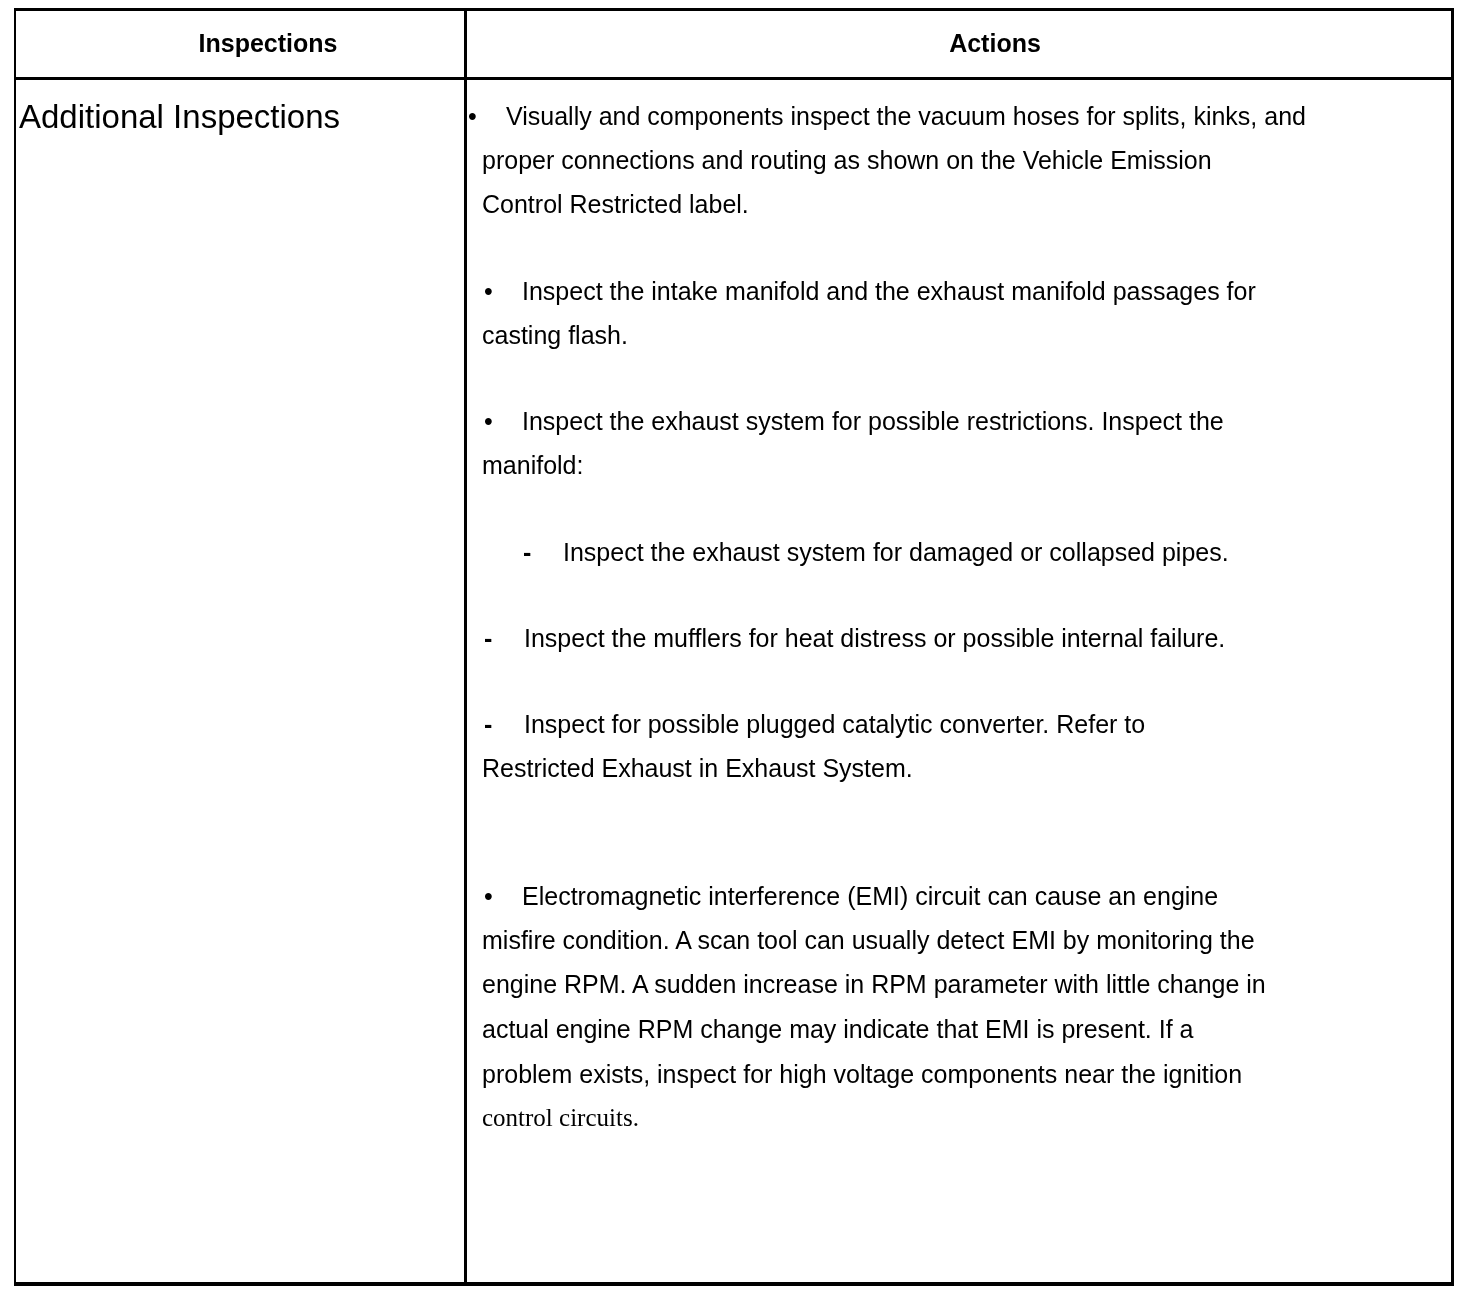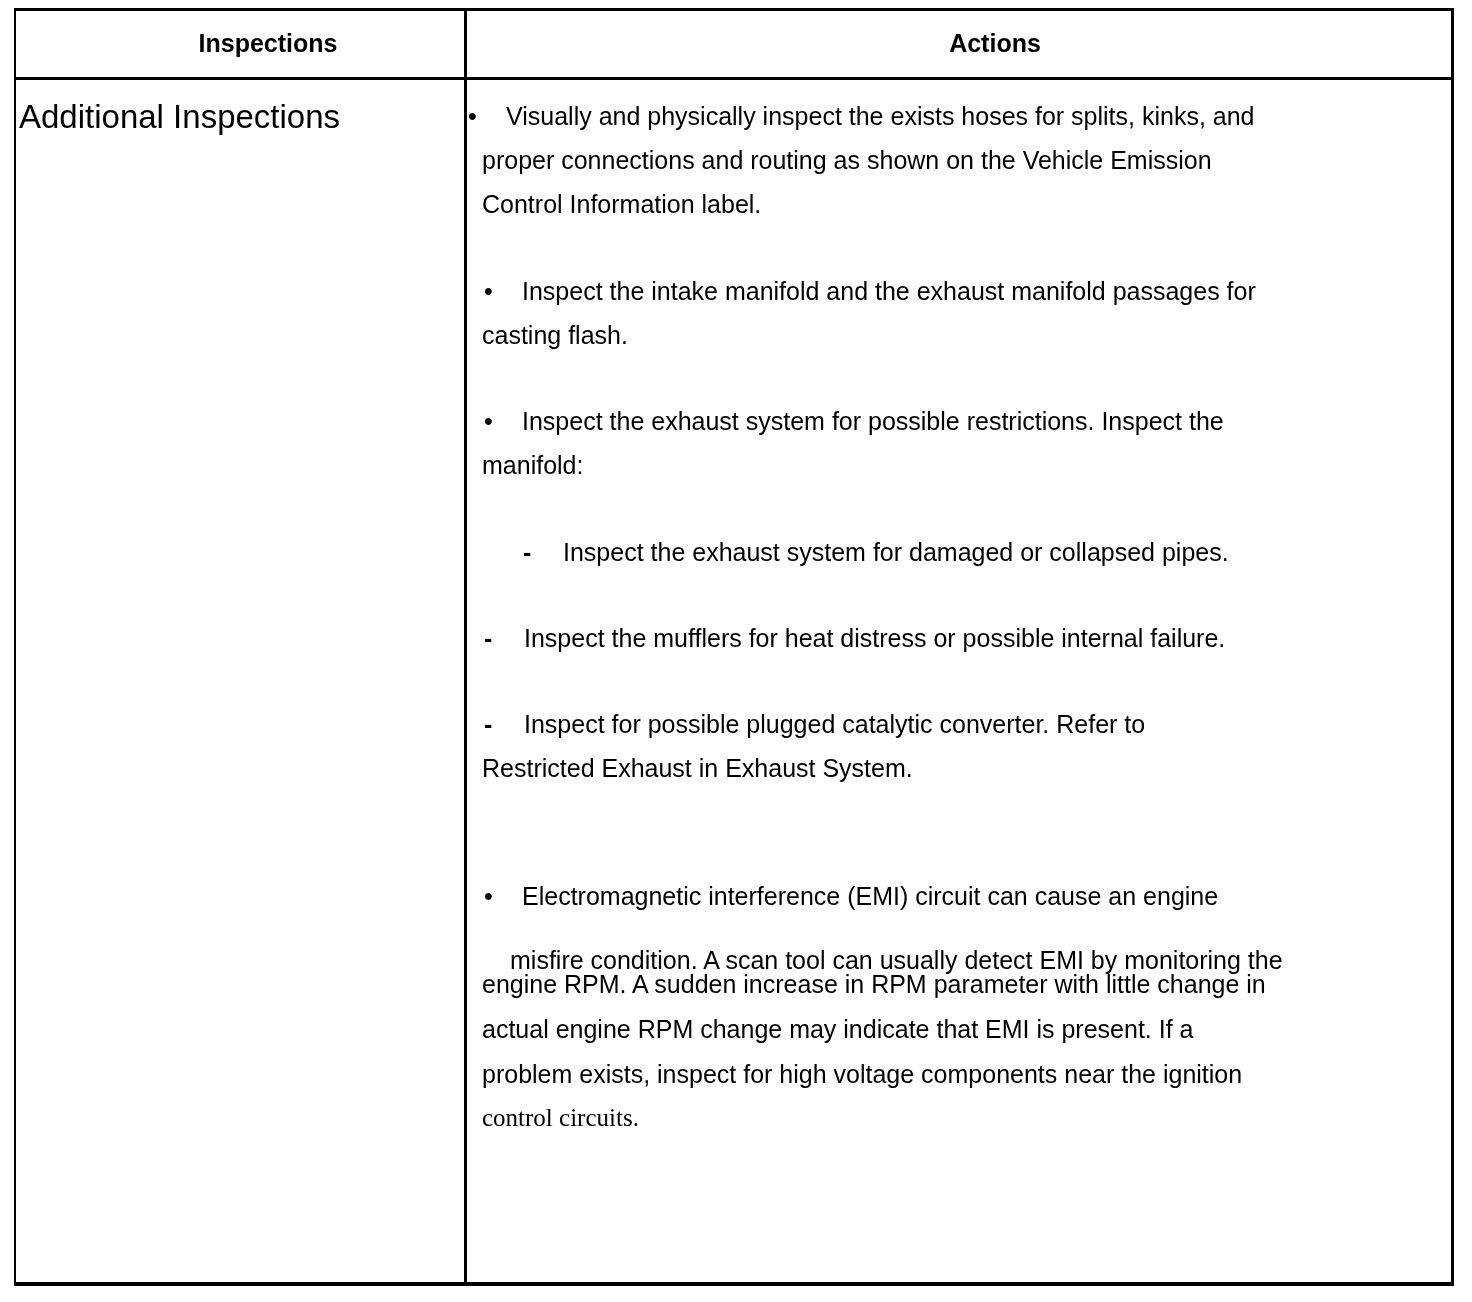--- a/index.html
+++ b/index.html
@@ -30,24 +30,24 @@
     </div>
   <div class="hdr" style="left:467px; width:984px;padding-left:36px;">
       <span>Actions</span>
     </div>
 
   <div class="cell-left">Additional Inspections</div>
 
   <div>
 
     <div class="txt" style="left:468px; top:94px;">
-      <span class="bullet" style="width:38px;">•</span><span>Visually and physically inspect the exists hoses for splits, kinks, and</span>
+      <span class="bullet" style="width:38px;">•</span><span>Visually and components inspect the vacuum hoses for splits, kinks, and</span>
     </div>
     <div class="txt" style="left:482px; top:138px;">proper connections and routing as shown on the Vehicle Emission</div>
-    <div class="txt" style="left:482px; top:182px;">Control Information label.</div>
+    <div class="txt" style="left:482px; top:182px;">Control Restricted label.</div>
 
     <div class="txt" style="left:484px; top:269px;">
       <span class="bullet" style="width:38px;">•</span><span>Inspect the intake manifold and the exhaust manifold passages for</span>
     </div>
     <div class="txt" style="left:482px; top:313px;text-align:right;">casting flash.</div>
 
     <div class="txt" style="left:484px; top:399px;">
       <span class="bullet" style="width:38px;">•</span><span>Inspect the exhaust system for possible restrictions. Inspect the</span>
     </div>
     <div class="txt" style="left:482px; top:443px;">manifold:</div>
@@ -61,19 +61,19 @@
     </div>
 
     <div class="txt" style="left:484px; top:702px;">
       <span class="bullet" style="width:40px; font-weight:bold;">-</span><span>Inspect for possible plugged catalytic converter. Refer to</span>
     </div>
     <div class="txt" style="left:482px; top:746px;">Restricted Exhaust in Exhaust System.</div>
 
     <div class="txt" style="left:484px; top:874px;">
       <span class="bullet" style="width:38px;">•</span><span>Electromagnetic interference (EMI) circuit can cause an engine</span>
     </div>
-    <div class="txt" style="left:510px; top:918px;margin-top:20px;">misfire condition. A scan tool can usually detect EMI by monitoring the</div>
+    <div class="txt" style="left:482px; top:918px;">misfire condition. A scan tool can usually detect EMI by monitoring the</div>
     <div class="txt" style="left:482px; top:962px;">engine RPM. A sudden increase in RPM parameter with little change in</div>
     <div class="txt" style="left:482px; top:1007px;">actual engine RPM change may indicate that EMI is present. If a</div>
     <div class="txt" style="left:482px; top:1052px;">problem exists, inspect for high voltage components near the ignition</div>
     <div class="txt" style="left:482px; top:1096px;font-family:Liberation Serif, serif;">control circuits.</div>
   </div>
 </div>
 
 </body></html>

